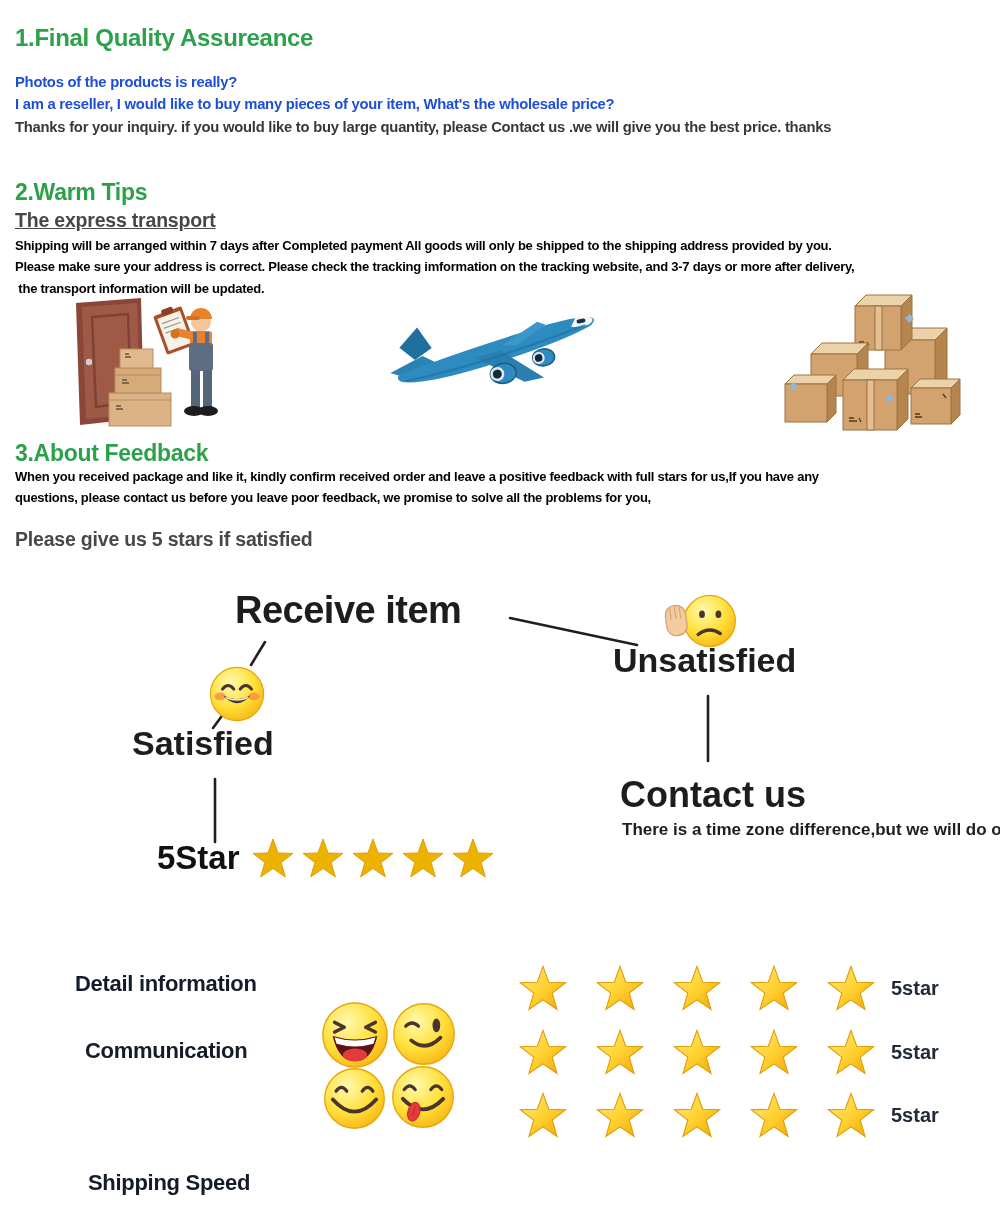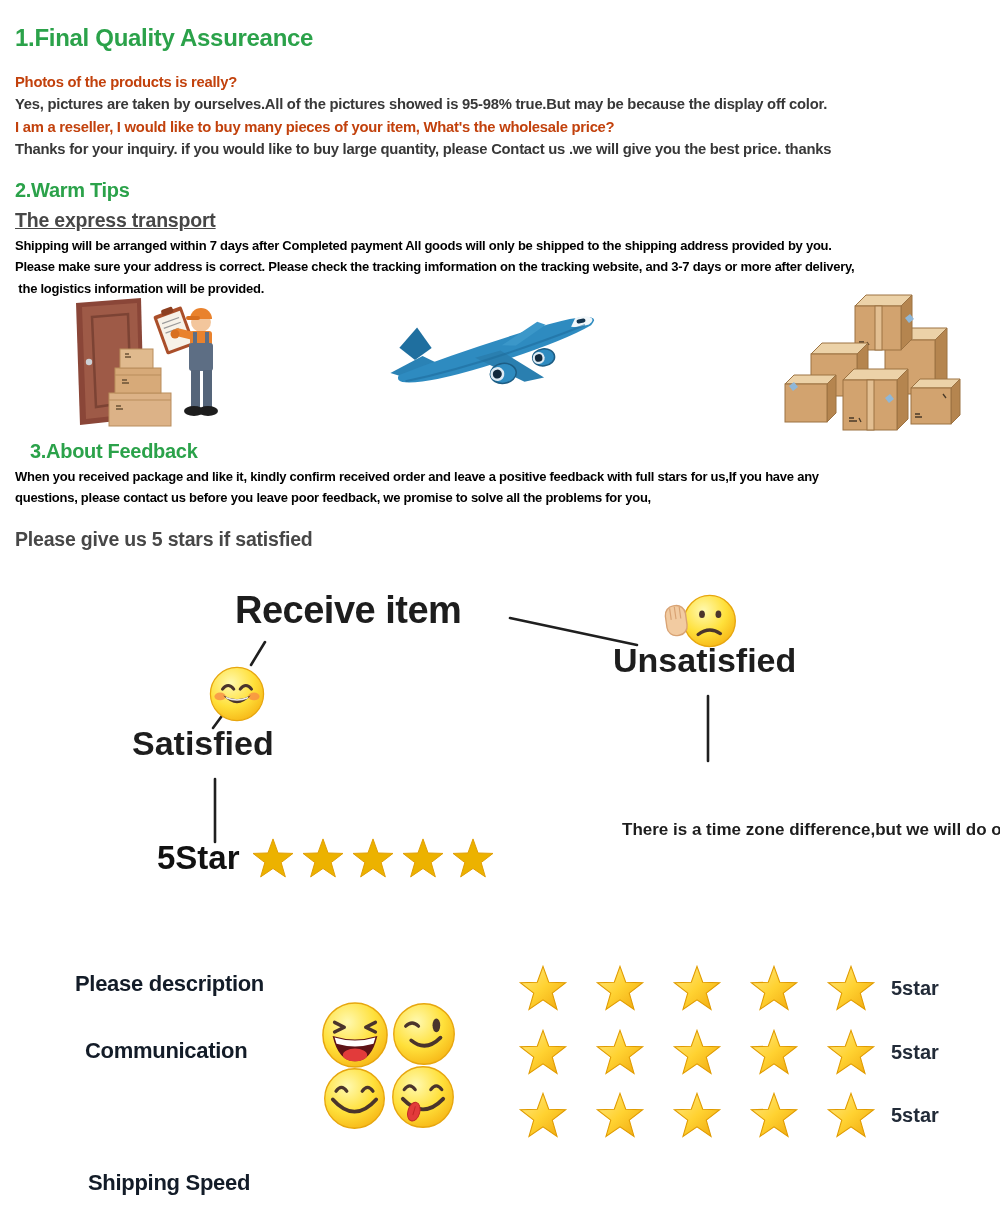--- a/index.html
+++ b/index.html
@@ -1,30 +1,30 @@
 <!DOCTYPE html>
 <html><head>
 <meta charset="utf-8">
 <style>
   html,body{margin:0;padding:0;background:#ffffff;}
   body{width:1000px;height:1205px;position:relative;overflow:hidden;
        font-family:"Liberation Sans",sans-serif;}
   .abs{position:absolute;margin:0;}
   
-  .s-head{color:#2ba24a;font-weight:bold;font-size:20px;letter-spacing:-0.3px;white-space:pre;}
+  .s-head{color:#2ba24a;font-weight:bold;font-size:23px;letter-spacing:-0.3px;white-space:pre;}
   #s1h{left:15px;top:24px;font-size:24px;}
   #s2h{left:15px;top:179px;}
-  #s3h{left:30px;top:440px;}
+  #s3h{left:15px;top:440px;}
   .sub{color:#474747;font-weight:bold;font-size:19.5px;letter-spacing:-0.2px;white-space:pre;}
   #s2sub{left:15px;top:209px;text-decoration:underline;}
   #s3sub{left:15px;top:528px;}
   
   #qa{left:15px;top:71px;}
   #qa p{margin:0;font-size:14.8px;font-weight:bold;line-height:22.4px;white-space:pre;letter-spacing:-0.25px;}
-  .q{color:#c2410c;}
+  .q{color:#1d4ed8;}
   .a{color:#383838;}
   .body-lines{color:#3b3b3b;}
   .body-lines p{margin:0;font-size:13px;font-weight:bold;line-height:21.4px;white-space:pre;letter-spacing:-0.25px;color:#000000;}
   #s2body{left:15px;top:235px;}
   #s3body{left:15px;top:466px;}
   
   #ill-delivery{left:62px;top:296px;width:156px;height:138px;}
   #ill-plane{left:383px;top:306px;width:228px;height:98px;}
   #ill-boxes{left:767px;top:290px;width:195px;height:143px;}
   
@@ -72,31 +72,30 @@
       <stop offset="0" stop-color="#ffe98a"></stop>
         <stop offset="0.5" stop-color="#ffd231"></stop>
         <stop offset="1" stop-color="#efa50c"></stop>
     </linearGradient>
   </defs>
 </svg>
 
 <h1 id="s1h" class="abs s-head">1.Final Quality Assureance</h1>
 <div id="qa" class="abs">
   <p class="q">Photos of the products is really?</p>
-  <p class="a">Yes, pictures are taken by ourselves.All of the pictures showed is 95-98% true.But may be because the display off color.</p>
   <p class="q">I am a reseller, I would like to buy many pieces of your item, What's the wholesale price?</p>
   <p class="a">Thanks for your inquiry. if you would like to buy large quantity, please Contact us .we will give you the best price. thanks</p>
 </div>
 
 <h2 id="s2h" class="abs s-head">2.Warm Tips</h2>
 <div id="s2sub" class="abs sub">The express transport</div>
 <div id="s2body" class="abs body-lines">
   <p>Shipping will be arranged within 7 days after Completed payment All goods will only be shipped to the shipping address provided by you.</p>
   <p>Please make sure your address is correct. Please check the tracking imformation on the tracking website, and 3-7 days or more after delivery,</p>
-  <p> the logistics information will be provided.</p>
+  <p> the transport information will be updated.</p>
 </div>
 
 <svg id="ill-delivery" class="abs" viewBox="0 0 156 138">
   <g>
     <polygon points="14,7 79,2 82,122 18,129" fill="#8a4638"></polygon>
     <polygon points="20,11 75,7 78,117 24,123" fill="#9e5a47"></polygon>
     <polygon points="30,21 66,18 69,106 34,111" fill="none" stroke="#7c4334" stroke-width="2.5"></polygon>
     <circle cx="27" cy="66" r="3.2" fill="#cdd1d6"></circle>
   </g>
   <g stroke="#b98d5c" stroke-width="1">
@@ -249,24 +248,25 @@
     <ellipse cx="40" cy="22" rx="3" ry="4" fill="#4a342c"></ellipse>
     <ellipse cx="57" cy="22" rx="3" ry="4" fill="#4a342c"></ellipse>
     <path d="M36 43 Q47.5 34 59 42" stroke="#4a342c" stroke-width="3.5" fill="none" stroke-linecap="round"></path>
     <g transform="rotate(-8 14 30)">
       <rect x="3" y="13" width="21" height="31" rx="9.5" fill="#f2cba1" stroke="#d8a273" stroke-width="1.4"></rect>
       <path d="M8.5 15 v12 M13.5 14 v13 M18.5 15 v12" stroke="#d8a273" stroke-width="1.2" fill="none"></path>
     </g>
   </svg>
 
   <div id="fc-unsatisfied" class="node">Unsatisfied</div>
+  <div id="fc-contact" class="node">Contact us</div>
   <div id="fc-note" class="node">There is a time zone difference,but we will do our best to reply you quickly.</div>
 </div>
 
-<div id="rl1" class="rlabel">Please description</div>
+<div id="rl1" class="rlabel">Detail information</div>
 <div id="rl2" class="rlabel">Communication</div>
 <div id="rl3" class="rlabel">Shipping Speed</div>
 
 <svg id="em-laugh" class="emoji" viewBox="0 0 72 72">
   <circle cx="36" cy="36" r="33" fill="url(#faceGrad)" stroke="#e7a60e" stroke-width="1.5"></circle>
   <path d="M15 23 L25 28 L15 33" stroke="#4a342c" stroke-width="3.5" fill="none" stroke-linecap="round" stroke-linejoin="round"></path>
   <path d="M57 23 L47 28 L57 33" stroke="#4a342c" stroke-width="3.5" fill="none" stroke-linecap="round" stroke-linejoin="round"></path>
   <path d="M13 37 Q36 44 59 37 Q53 63 36 63 Q19 63 13 37 Z" fill="#5e1317"></path>
   <path d="M15 38.5 Q36 45 57 38.5 L55 45 Q36 50.5 17 45 Z" fill="#ffffff"></path>
   <ellipse cx="36" cy="56.5" rx="12.5" ry="6.5" fill="#e23b3b"></ellipse>

